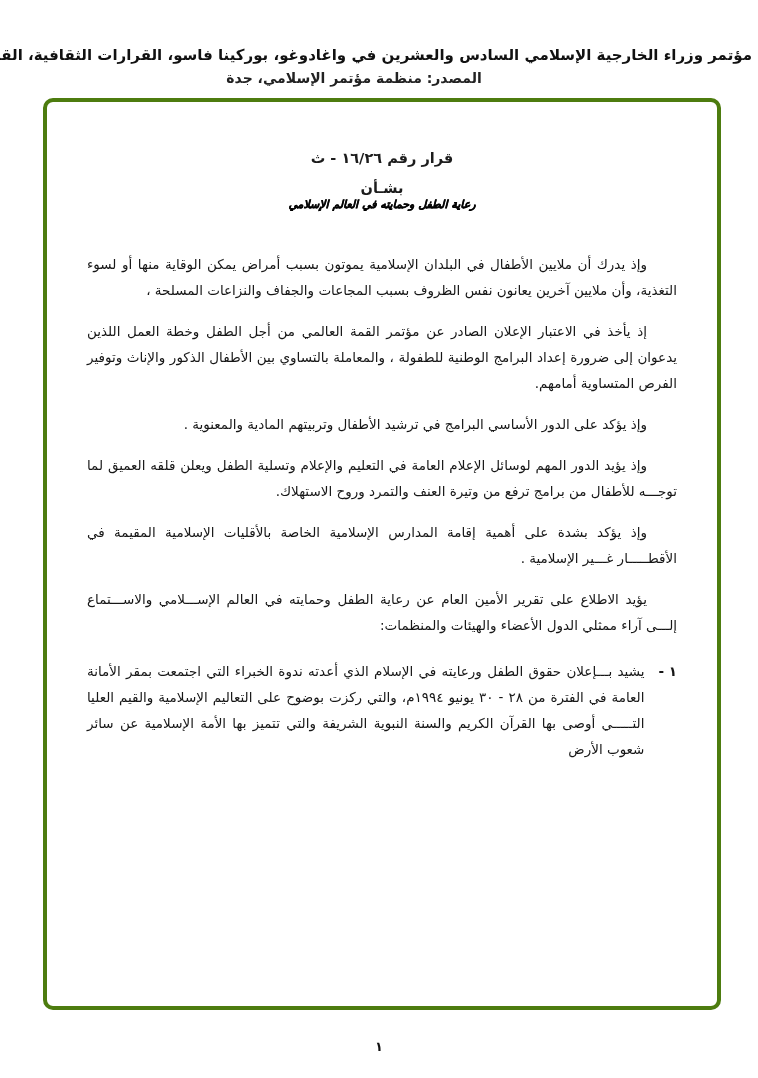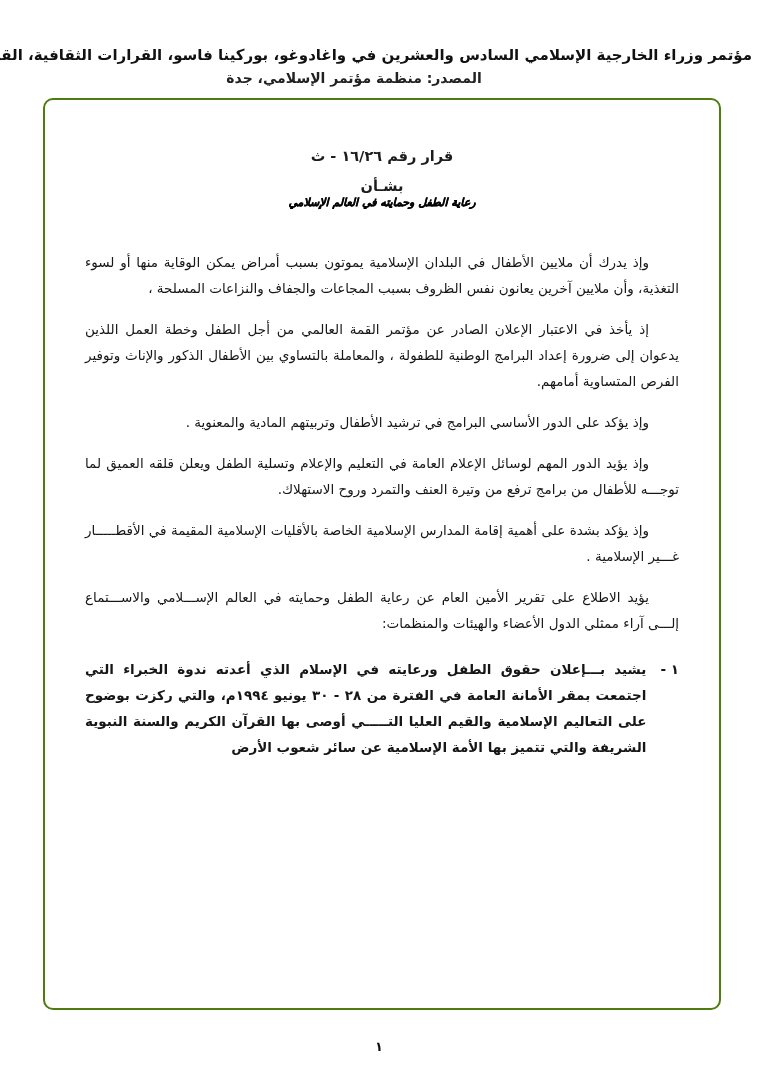--- a/index.html
+++ b/index.html
@@ -41,21 +41,21 @@
     font-size: 14px;
     font-weight: bold;
     color: #222;
   }
   .green-frame {
     position: absolute;
     top: 98px;
     right: 37px;
     width: 678px;
     height: 912px;
-    border: 2px solid #4d7c0f;
+    border: 4px solid #4d7c0f;
     border-radius: 10px;
     background: #ffffff;
     box-sizing: border-box;
   }
   .frame-inner {
     position: absolute;
     inset: 0;
     padding: 48px 40px 10px 40px;
     box-sizing: border-box;
     direction: rtl;
@@ -98,21 +98,20 @@
     margin-top: 20px;
   }
   .num {
     flex: 0 0 auto;
     font-weight: bold;
     white-space: nowrap;
   }
   .ntext {
     flex: 1 1 auto;
     text-align: justify;
-    font-weight: bold;
   }
   .page-number {
     position: absolute;
     bottom: 24px;
     left: 0;
     right: 0;
     text-align: center;
     font-size: 13px;
     font-weight: bold;
     color: #111;

